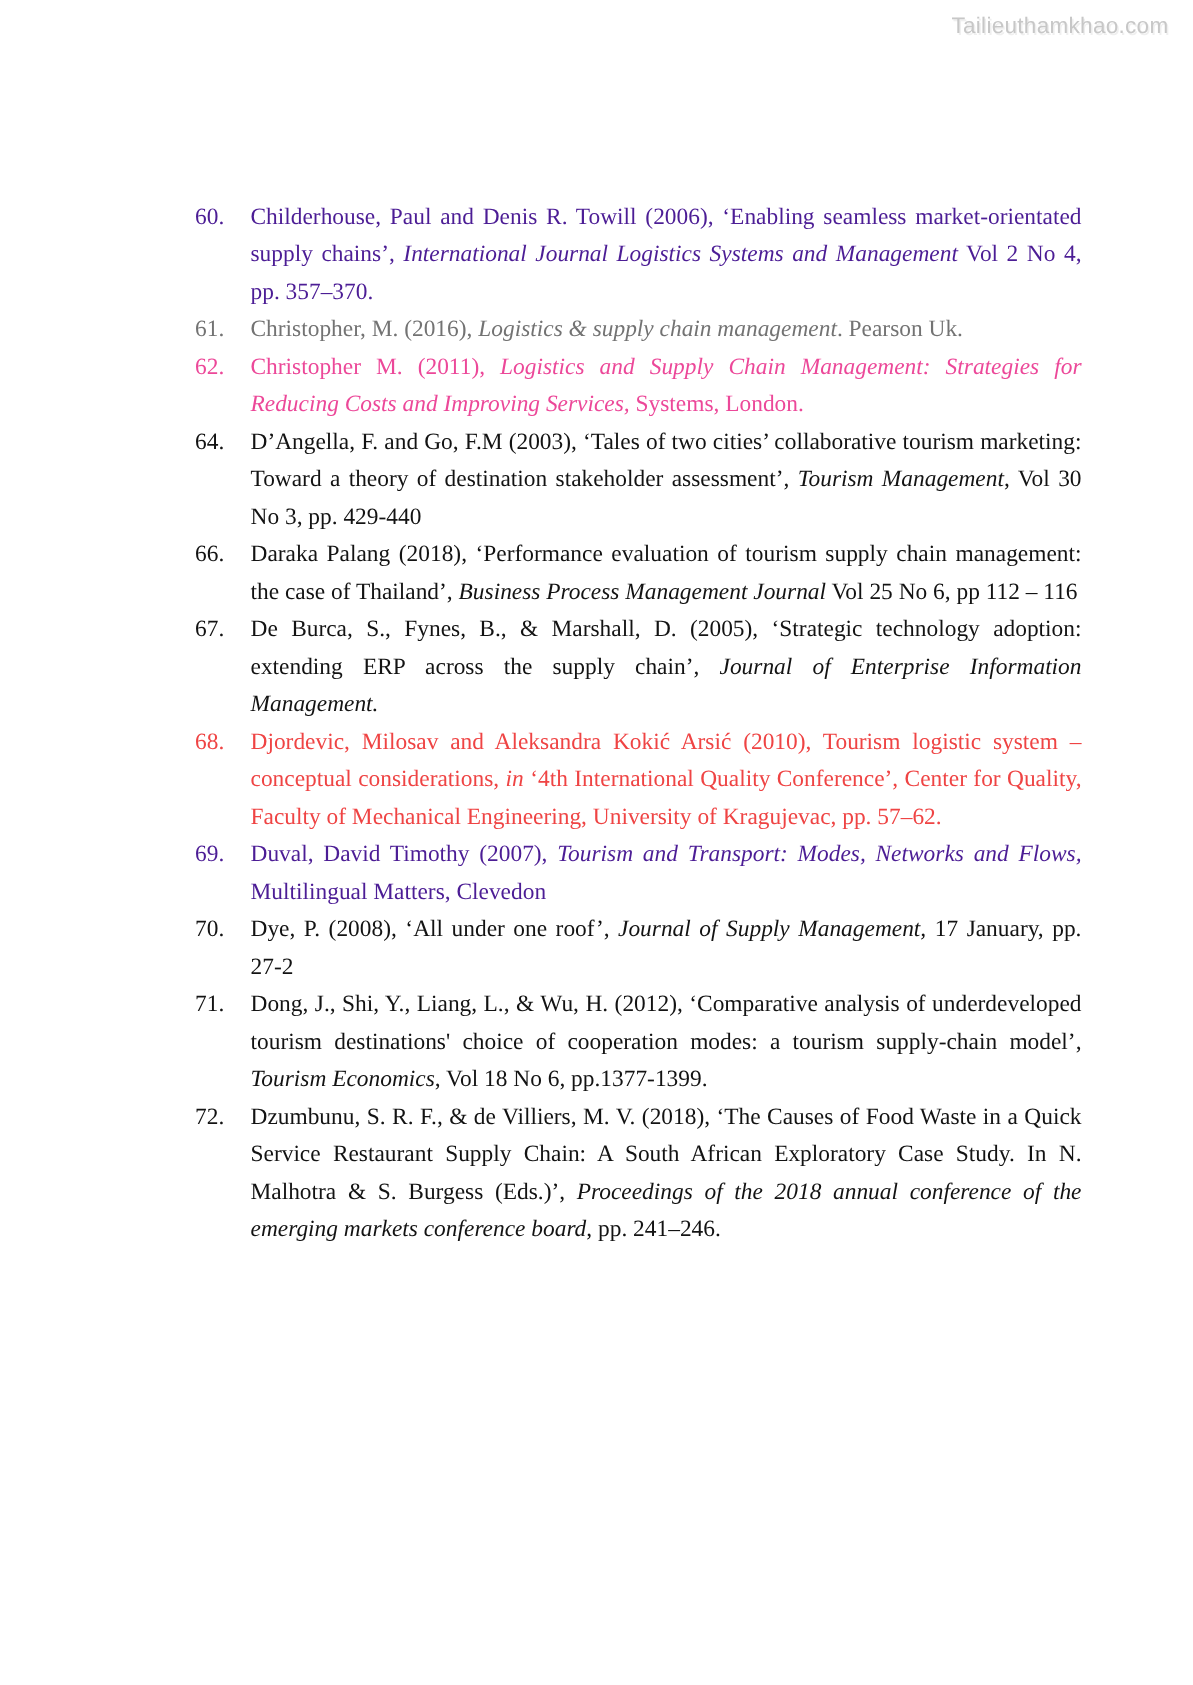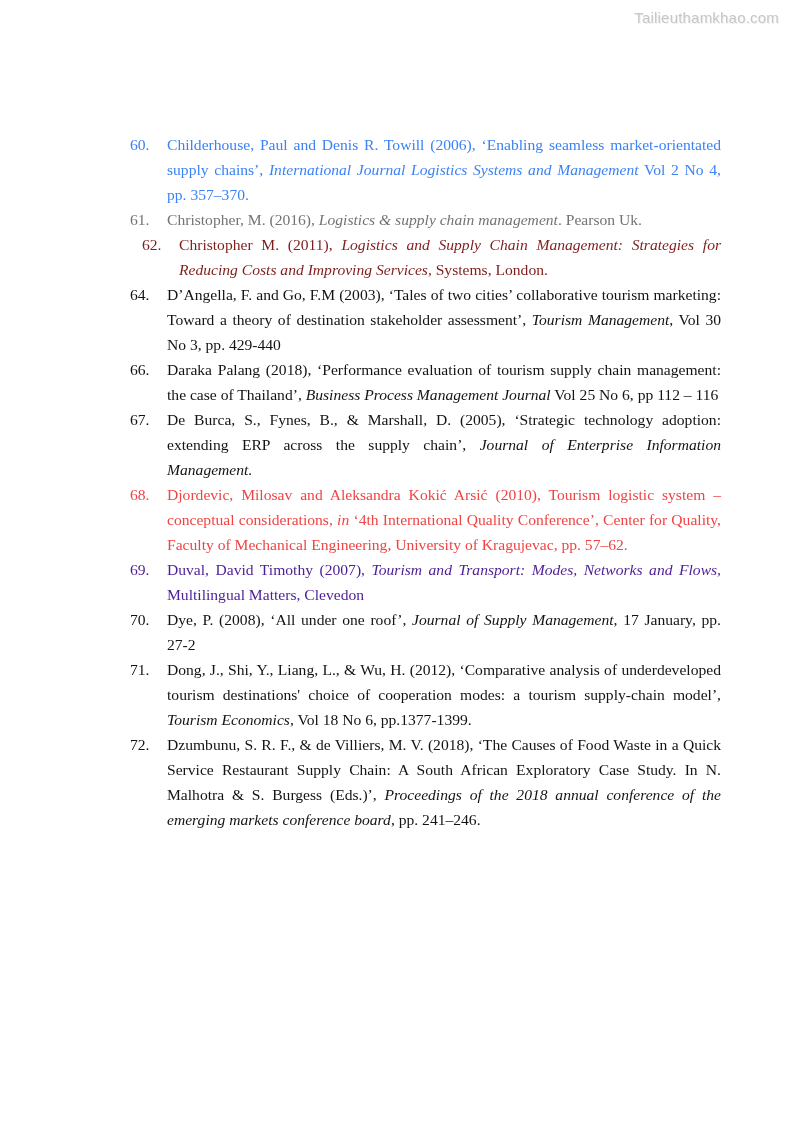--- a/index.html
+++ b/index.html
@@ -51,31 +51,31 @@
   }
   .ref-text em { font-style: italic; }
 </style>
 </head>
 <body>
 
 <div class="page">
   <div class="watermark" style="color: rgb(199, 199, 199);">Tailieuthamkhao.com</div>
 
   <ol class="ref-list" id="ref-list">
-  <li class="ref-item" style="color: #3b82f6;">
+  <li class="ref-item" style="color: #4c1d95;">
     <span class="ref-num">60.</span>
     <span class="ref-text"><span>Childerhouse, Paul and Denis R. Towill (2006), ‘Enabling seamless market-orientated supply chains’, </span><em>International Journal Logistics Systems and Management</em><span> Vol 2 No 4, pp. 357–370.</span></span>
   </li>
 
   <li class="ref-item" style="color: #737373;">
     <span class="ref-num">61.</span>
     <span class="ref-text"><span>Christopher, M. (2016), </span><em>Logistics &amp; supply chain management</em><span>. Pearson Uk.</span></span>
   </li>
 
-  <li class="ref-item" style="color: #7f1d1d; margin-left: 12px;">
+  <li class="ref-item" style="color: #ec4899;">
     <span class="ref-num">62.</span>
     <span class="ref-text"><span>Christopher M. (2011), </span><em>Logistics and Supply Chain Management: Strategies for Reducing Costs and Improving Services,</em><span> Systems, London.</span></span>
   </li>
 
 
   <li class="ref-item" style="color: rgb(19, 19, 19);">
     <span class="ref-num">64.</span>
     <span class="ref-text"><span>D’Angella, F. and Go, F.M (2003), ‘Tales of two cities’ collaborative tourism marketing: Toward a theory of destination stakeholder assessment’, </span><em>Tourism Management</em><span>, Vol 30 No 3, pp. 429-440</span></span>
   </li>
 

